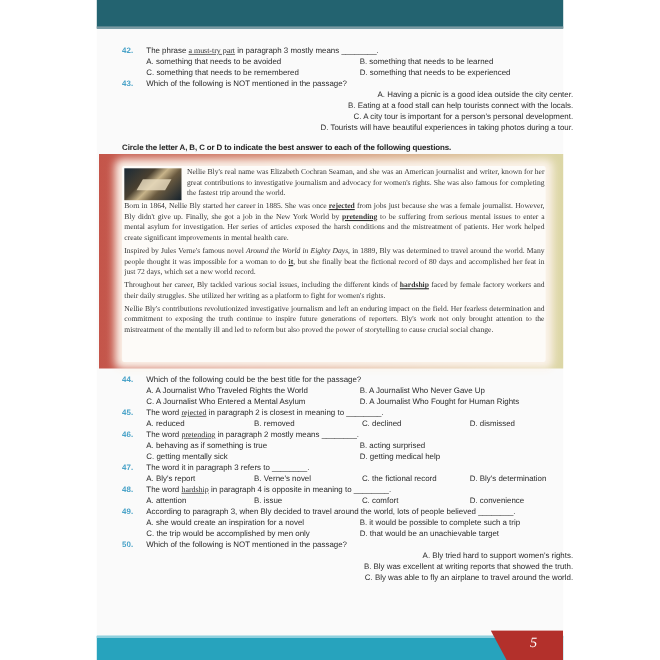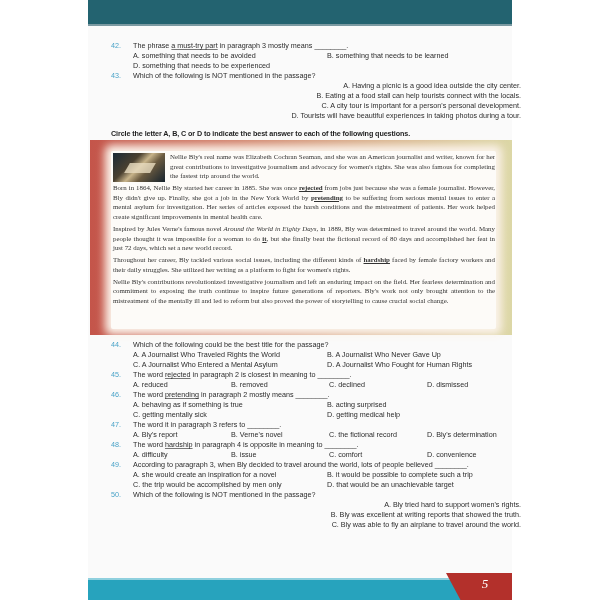--- a/index.html
+++ b/index.html
@@ -11,23 +11,23 @@
     background: #fafafa;
   }
   .top-band {
     position: absolute; left: 88px; top: 0; width: 424px; height: 26px;
     background: #236370;
     border-bottom: 2px solid #7b9aa2;
   }
 
   .q-block { position: absolute; left: 111px; width: 410px; font-size: 7.2px; line-height: 10px; }
   .q-row { display: flex; white-space: nowrap; }
-  .q-num { width: 22px; color: #4aa3c8; font-weight: normal; flex: none; }
+  .q-num { width: 22px; color: #4aa3c8; font-weight: bold; flex: none; }
   .q-text { flex: 1; }
-  .u { text-decoration: underline; text-decoration-color: #777; }
+  .u { text-decoration: underline; text-decoration-color: #777; font-family: Liberation Serif, serif; }
   .opts { display: flex; padding-left: 22px; white-space: nowrap; }
   .opt { flex: none; }
   .opts.two .opt { width: 194px; }
   .opts.four .opt { width: 98px; }
   .opts.one { display: block; text-align: right; }
 
   .instruction {
     position: absolute; left: 111px; top: 129px; font-size: 7.2px; font-weight: bold;
     color: #1e1e1e; white-space: nowrap; letter-spacing: -0.1px;
   }
@@ -85,20 +85,21 @@
   <div>
     <div class="q-row">
       <span class="q-num">42.</span>
       <span class="q-text"><span>The phrase </span><span class="u">a must-try part</span><span> in paragraph 3 mostly means ________.</span></span>
     </div>
     <div class="opts two">
         <span class="opt">A. something that needs to be avoided</span>
         <span class="opt">B. something that needs to be learned</span>
       </div>
     <div class="opts two">
+        <span class="opt">C. something that needs to be remembered</span>
         <span class="opt">D. something that needs to be experienced</span>
       </div>
   </div>
 
   <div>
     <div class="q-row">
       <span class="q-num">43.</span>
       <span class="q-text">Which of the following is NOT mentioned in the passage?</span>
     </div>
     <div class="opts one">
@@ -188,21 +189,21 @@
         <span class="opt">D. Bly's determination</span>
       </div>
   </div>
 
   <div>
     <div class="q-row">
         <span class="q-num">48.</span>
         <span class="q-text"><span>The word </span><span class="u">hardship</span><span> in paragraph 4 is opposite in meaning to ________.</span></span>
       </div>
     <div class="opts four">
-        <span class="opt">A. difficulty</span>
+        <span class="opt">A. attention</span>
         <span class="opt">B. issue</span>
         <span class="opt">C. comfort</span>
         <span class="opt">D. convenience</span>
       </div>
   </div>
 
   <div>
     <div class="q-row">
         <span class="q-num">49.</span>
         <span class="q-text">According to paragraph 3, when Bly decided to travel around the world, lots of people believed ________.</span>

